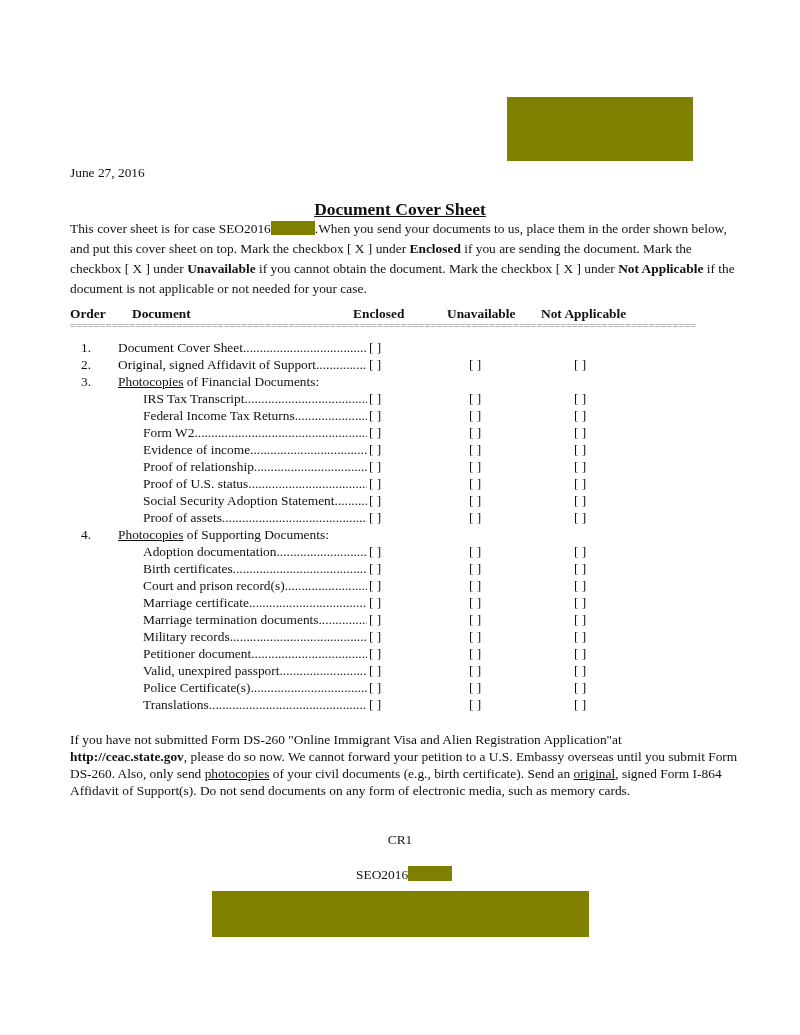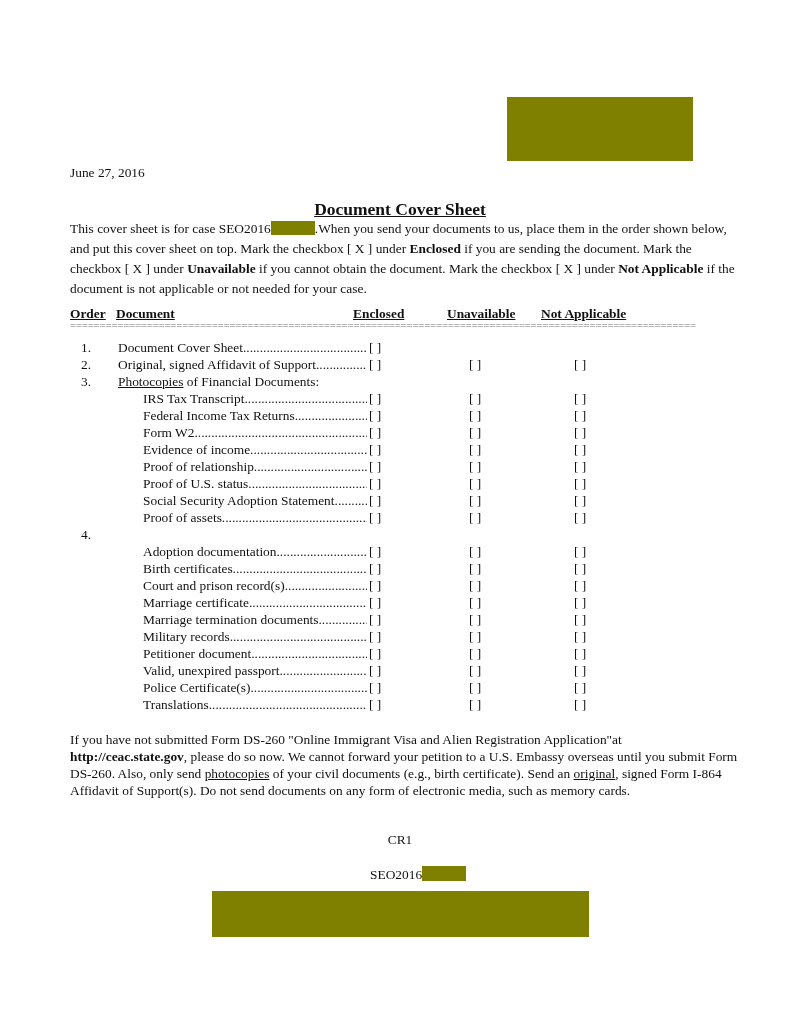--- a/index.html
+++ b/index.html
@@ -11,53 +11,53 @@
   .abs { position: absolute; }
   .redact { background: #808000; }
   #redact-top { left: 507px; top: 97px; width: 186px; height: 64px; }
   #date { left: 70px; top: 165px; }
   #title { left: 0; width: 800px; top: 199px; text-align: center; font-weight: bold; font-size: 17.5px; }
   #title span { text-decoration: underline; }
   #intro { left: 70px; top: 219px; width: 670px; line-height: 20px; }
   #intro b { font-weight: bold; }
   .inline-redact { display: inline-block; width: 44px; height: 14px; vertical-align: -2px; background: #808000; }
   #hdr { top: 306px; font-weight: bold; }
-  .hdr-cell { position: absolute; white-space: nowrap; text-decoration: underline; }
+  .hdr-cell { position: absolute; white-space: nowrap; }
   #sep { left: 70px; top: 320px; width: 645px; height: 10px; overflow: hidden; white-space: nowrap; color: #777; font-size: 11px; letter-spacing: -0.3px; line-height: 10px; }
   .row { position: absolute; left: 0; width: 800px; height: 17px; white-space: nowrap; }
   .num { position: absolute; left: 81px; }
   .doc { position: absolute; overflow: hidden; white-space: nowrap; }
   .doc.top { left: 118px; }
   .doc.sub { left: 143px; }
   .doc .leader { color: #222; }
   .cb { position: absolute; }
   .cb-enc { left: 369px; }
   .cb-una { left: 469px; }
   .cb-na { left: 574px; }
   .u { text-decoration: underline; }
   #footer-para { left: 70px; top: 731px; width: 670px; line-height: 17px; }
   #cr1 { left: 0; width: 800px; top: 832px; text-align: center; }
-  #case-footer { left: 370px; top: 866px; white-space: nowrap; }
+  #case-footer { left: 356px; top: 866px; white-space: nowrap; }
   #case-footer .inline-redact { width: 44px; height: 15px; }
   #redact-bottom { left: 212px; top: 891px; width: 377px; height: 46px; }
 </style>
 </head>
 <body>
 
 <div class="abs redact" id="redact-top"></div>
 
 <div class="abs" id="date">June 27, 2016</div>
 
 <div class="abs" id="title"><span>Document Cover Sheet</span></div>
 
 <div class="abs" id="intro"><span>This cover sheet is for case SEO2016</span><span class="inline-redact"></span><span>.When you send your documents to us, place them in the order shown below, and put this cover sheet on top. Mark the checkbox [ X ] under </span><b>Enclosed</b><span> if you are sending the document. Mark the checkbox [ X ] under </span><b>Unavailable</b><span> if you cannot obtain the document. Mark the checkbox [ X ] under </span><b>Not Applicable</b><span> if the document is not applicable or not needed for your case.</span></div>
 
 <div class="abs" id="hdr" style="left:0;width:800px;">
   <span class="hdr-cell" style="left:70px">Order</span>
-  <span class="hdr-cell" style="left:116px">Document</span>
+  <span class="hdr-cell" style="left:132px">Document</span>
   <span class="hdr-cell" style="left:353px">Enclosed</span>
   <span class="hdr-cell" style="left:447px">Unavailable</span>
   <span class="hdr-cell" style="left:541px">Not Applicable</span>
 </div>
 
 <div class="abs" id="sep">==========================================================================================================</div>
 
 <div id="rows">
     <div class="row" style="top: 340px;">
       <span class="num">1.</span>
@@ -118,20 +118,21 @@
       <span class="cb cb-na">[ ]</span>
     </div>
     <div class="row" style="top: 510px;">
       <span class="doc sub" style="width: 224px;"><span>Proof of assets</span><span class="leader">........................................................................................................................</span></span>
       <span class="cb cb-enc">[ ]</span>
       <span class="cb cb-una">[ ]</span>
       <span class="cb cb-na">[ ]</span>
     </div>
     <div class="row" style="top: 527px;">
       <span class="num">4.</span>
+      <span class="doc top"><span class="u">Photocopies</span><span> of Supporting Documents:</span></span>
     </div>
     <div class="row" style="top: 544px;">
       <span class="doc sub" style="width: 224px;"><span>Adoption documentation</span><span class="leader">........................................................................................................................</span></span>
       <span class="cb cb-enc">[ ]</span>
       <span class="cb cb-una">[ ]</span>
       <span class="cb cb-na">[ ]</span>
     </div>
     <div class="row" style="top: 561px;">
       <span class="doc sub" style="width: 224px;"><span>Birth certificates</span><span class="leader">........................................................................................................................</span></span>
       <span class="cb cb-enc">[ ]</span>

